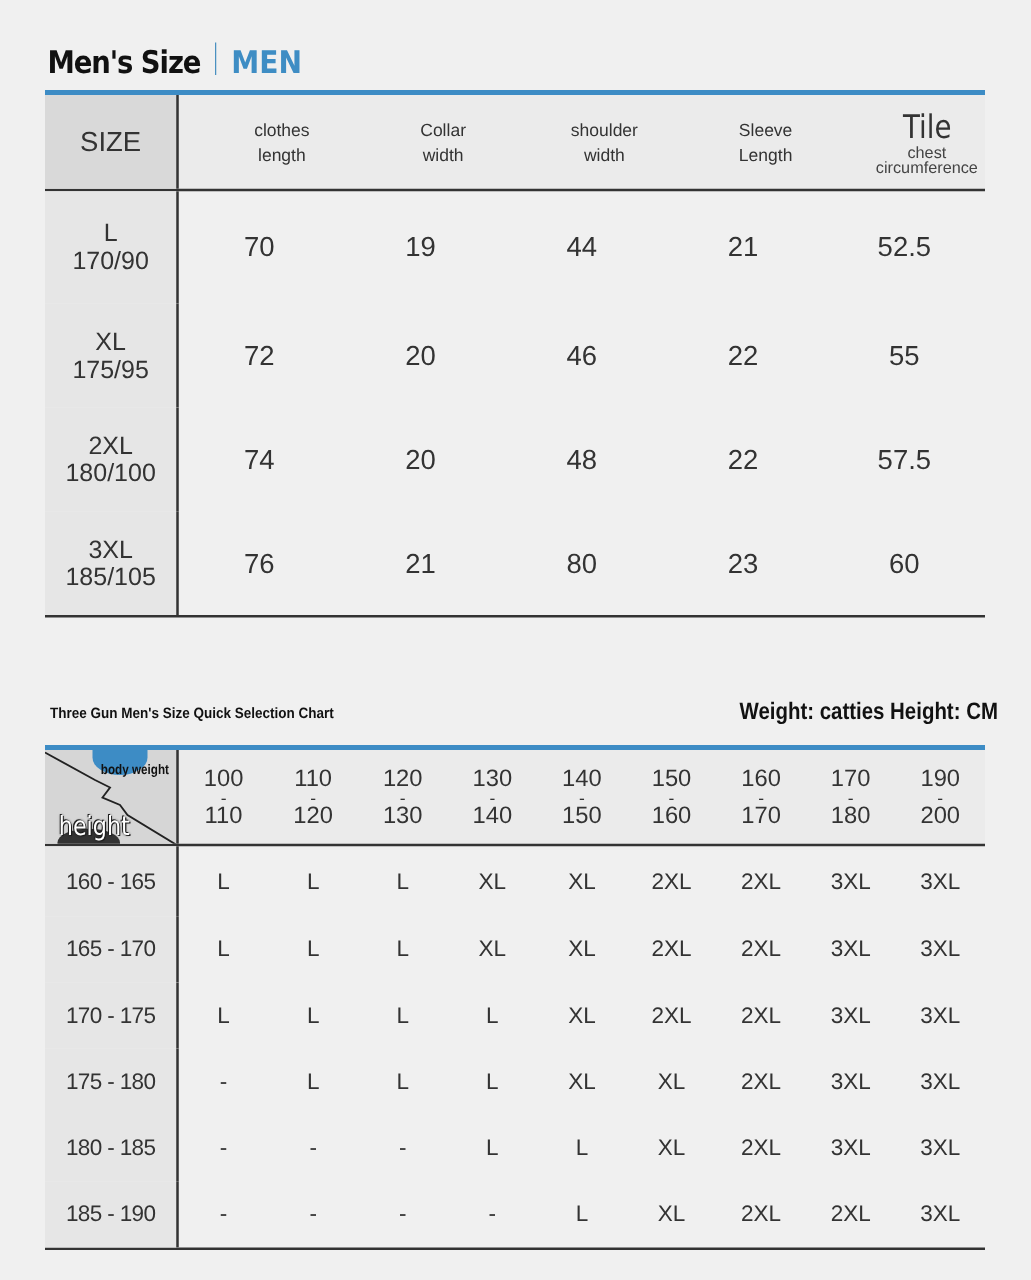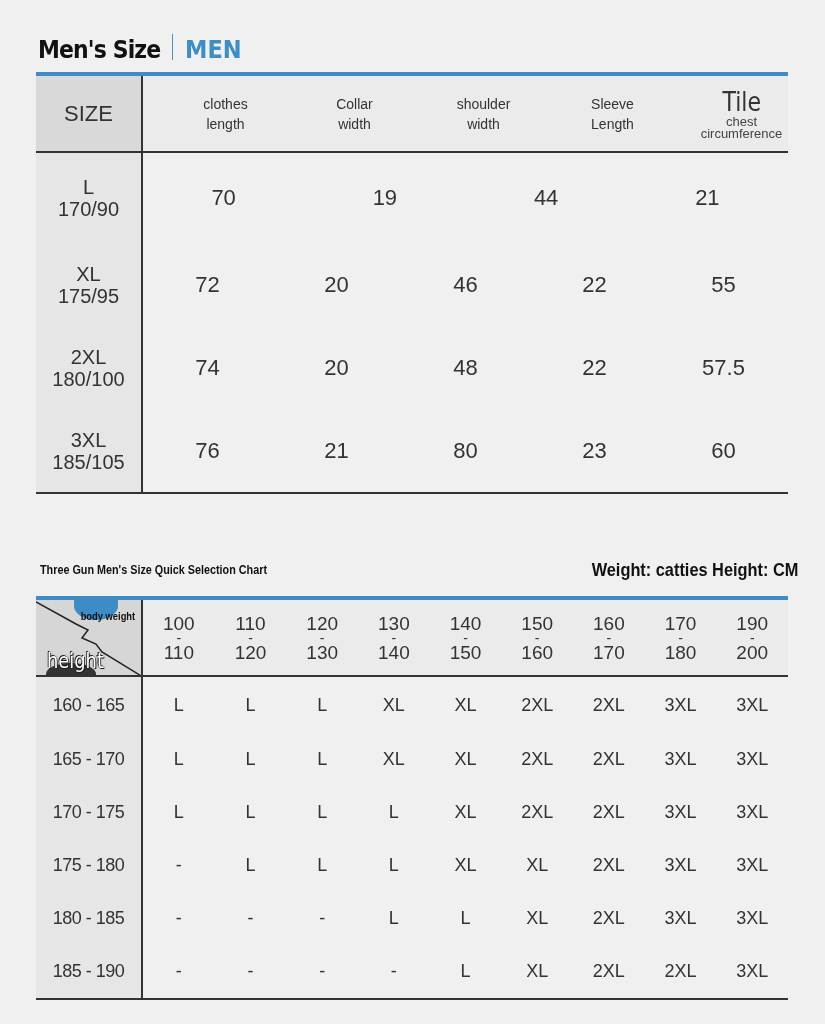--- a/index.html
+++ b/index.html
@@ -78,20 +78,21 @@
   <div class="t1-body">
     <div class="t1-row">
       <div class="t1-size">
         <span>L</span>
         <span>170/90</span>
       </div>
       <div class="t1-cell">70</div>
       <div class="t1-cell">19</div>
       <div class="t1-cell">44</div>
       <div class="t1-cell">21</div>
+      <div class="t1-cell">52.5</div>
     </div>
     <div class="t1-row">
       <div class="t1-size">
         <span>XL</span>
         <span>175/95</span>
       </div>
       <div class="t1-cell">72</div>
       <div class="t1-cell">20</div>
       <div class="t1-cell">46</div>
       <div class="t1-cell">22</div>

